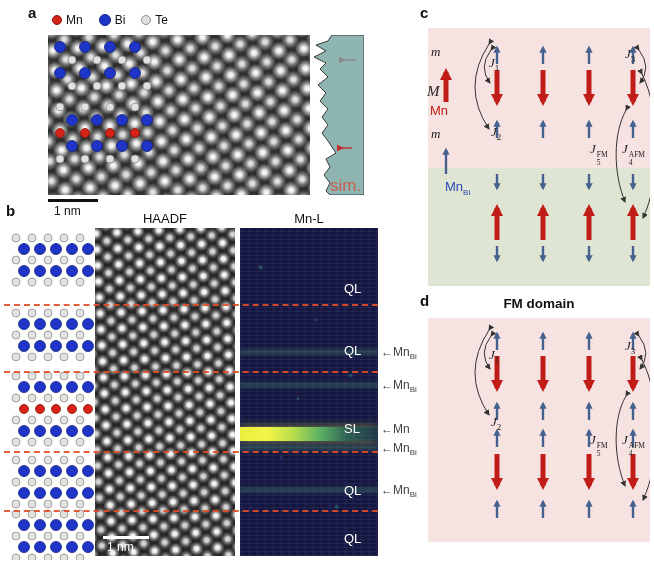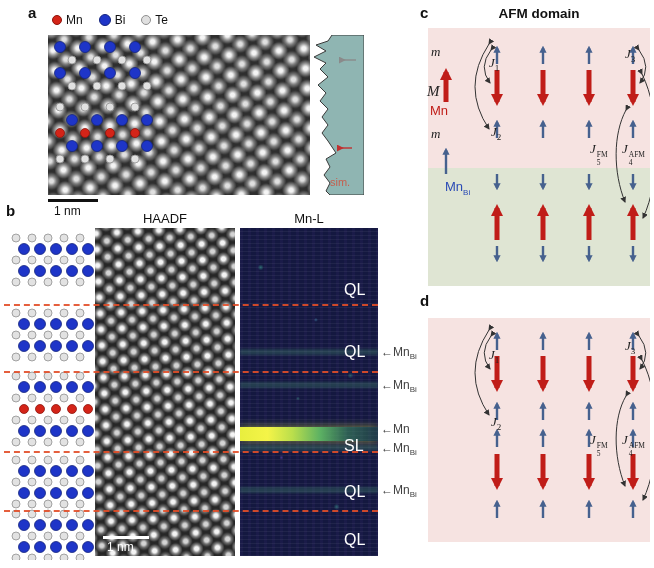--- a/index.html
+++ b/index.html
@@ -15,21 +15,21 @@
   .stem-a{position:absolute;left:48px;top:35px;width:262px;height:160px;overflow:hidden;background:#2e2e2e;}
   .stem-a-inner{position:absolute;left:-26px;top:-26px;width:330px;height:220px;transform:rotate(-5deg);
     background-color:#2e2e2e;
     background-image:
       radial-gradient(circle, rgba(255,255,255,.95) 2px, rgba(230,230,230,.55) 5px, rgba(255,255,255,0) 9px),
       radial-gradient(circle, rgba(255,255,255,.85) 2px, rgba(220,220,220,.45) 5px, rgba(255,255,255,0) 9px);
     background-size:25px 20px,25px 20px;
     background-position:0 0,12px 10px;}
   .overlay-a{position:absolute;left:48px;top:35px;}
   .profile-a{position:absolute;left:310px;top:35px;}
-  .sim-label{position:absolute;left:330px;top:176px;font-size:11px;color:#c4604f;}
+  .sim-label{position:absolute;left:330px;top:176px;font-size:17px;color:#c4604f;}
   .sbar-a{position:absolute;left:48px;top:199px;width:50px;height:3px;background:#111;}
   .sbar-a-text{position:absolute;left:54px;top:204px;font-size:12px;color:#111;}
   
   .col-title{position:absolute;top:211px;font-size:13px;color:#111;text-align:center;}
   .model-svg{position:absolute;left:2px;top:222px;}
   .haadf-b{position:absolute;left:95px;top:228px;width:140px;height:328px;overflow:hidden;background:#262626;}
   .haadf-b-inner{position:absolute;left:-22px;top:-22px;width:190px;height:378px;transform:rotate(-3deg);
     background-color:#262626;
     background-image:
       radial-gradient(circle, rgba(255,255,255,.95) 2px, rgba(225,225,225,.5) 4px, rgba(255,255,255,0) 7px),
@@ -44,21 +44,21 @@
       radial-gradient(circle 2px at 30% 70%, rgba(120,90,210,.45), transparent),
       radial-gradient(circle 3px at 70% 85%, rgba(70,200,170,.4), transparent),
       radial-gradient(circle 2px at 42% 52%, rgba(80,210,160,.35), transparent),
       repeating-linear-gradient(0deg, rgba(255,255,255,.05) 0 1px, transparent 1px 4px),
       repeating-linear-gradient(90deg, rgba(110,70,190,.07) 0 3px, transparent 3px 8px);}
   .faintrow{position:absolute;left:0;width:138px;height:6px;background:rgba(100,210,140,.20);filter:blur(1px);}
   .mnband{position:absolute;left:0;top:199px;width:138px;height:14px;
     background:linear-gradient(90deg,#e8ee3e 0%,#f4f448 20%,#bade4c 38%,#5cb163 58%,rgba(62,140,96,.6) 78%,rgba(44,96,80,.45) 100%);
     box-shadow:0 0 8px rgba(230,235,70,.55);}
   .dashline{position:absolute;left:4px;width:374px;height:0;border-top:2px dashed rgba(226,78,40,.9);z-index:5;}
-  .ql{position:absolute;left:344px;color:#fff;font-size:16px;z-index:6;}
+  .ql{position:absolute;left:344px;color:#fff;font-size:13px;z-index:6;}
   .site{position:absolute;left:381px;font-size:12px;z-index:6;white-space:nowrap;}
   .site sub{font-size:8px;}
   .c-blue{color:#404040;}
   .c-red{color:#404040;}
   .sbar-b{position:absolute;left:103px;top:536px;width:46px;height:3px;background:#fff;z-index:6;}
   .sbar-b-text{position:absolute;left:107px;top:540px;font-size:12px;color:#fff;z-index:6;}
   
   .domain-title{position:absolute;left:428px;width:222px;text-align:center;font-size:13.5px;font-weight:700;color:#111;}
   .svg-abs{position:absolute;}
   .mlabel{position:absolute;font-family:"Liberation Serif",serif;font-style:italic;color:#222;}
@@ -310,21 +310,21 @@
     <div class="faintrow" style="top:259px;"></div>
   </div>
 
   <div class="dashline" style="top:304px;"></div>
   <div class="dashline" style="top:371px;"></div>
   <div class="dashline" style="top:451px;"></div>
   <div class="dashline" style="top:510px;"></div>
 
   <span class="ql" style="top:281px;">QL</span>
   <span class="ql" style="top:343px;">QL</span>
-  <span class="ql" style="top:437px;">SL</span>
+  <span class="ql" style="top:421px;">SL</span>
   <span class="ql" style="top:483px;">QL</span>
   <span class="ql" style="top:531px;">QL</span>
 
   <span class="site c-blue" style="top:345px;">
     <span>←</span><span>Mn</span><sub>Bi</sub>
   </span>
   <span class="site c-blue" style="top:378px;">
     <span>←</span><span>Mn</span><sub>Bi</sub>
   </span>
   <span class="site c-red" style="top:422px;">
@@ -334,21 +334,20 @@
     <span>←</span><span>Mn</span><sub>Bi</sub>
   </span>
   <span class="site c-blue" style="top:483px;">
     <span>←</span><span>Mn</span><sub>Bi</sub>
   </span>
 
   <div class="sbar-b"></div>
   <span class="sbar-b-text">1 nm</span>
 
   <span class="plabel" style="left:420px;top:4px;">c</span>
-  <div class="domain-title" style="top:6px;">AFM domain</div>
 
   <svg class="svg-abs" style="left:428px;top:28px;" width="222" height="258">
     <defs>
       <marker id="mR" viewBox="0 0 6 6" refX="4" refY="3" markerWidth="2.4" markerHeight="2.4" orient="auto">
           <path d="M0,0 L6,3 L0,6 Z" fill="#c01d18"></path>
         </marker>
       <marker id="mB" viewBox="0 0 6 6" refX="4" refY="3" markerWidth="3" markerHeight="3" orient="auto">
           <path d="M0,0 L6,3 L0,6 Z" fill="#46618e"></path>
         </marker>
       <marker id="mJ" viewBox="0 0 6 6" refX="5" refY="3" markerWidth="6" markerHeight="6" markerUnits="userSpaceOnUse" orient="auto">
@@ -402,20 +401,21 @@
   <span class="jl" style="left:590px;top:141px;"><span>J</span><span class="jstack">
         <span>FM</span>
         <span>5</span>
       </span></span>
   <span class="jl" style="left:622px;top:141px;"><span>J</span><span class="jstack">
         <span>AFM</span>
         <span>4</span>
       </span></span>
 
   <span class="plabel" style="left:420px;top:292px;">d</span>
+  <div class="domain-title" style="top:296px;">FM domain</div>
 
   <svg class="svg-abs" style="left:428px;top:318px;" width="222" height="224">
     <rect x="0" y="0" width="222" height="224" fill="#f6e3e1"></rect>
     <line class="bl" x1="69" y1="32" x2="69" y2="16"></line>
       <line class="bl" x1="115" y1="32" x2="115" y2="16"></line>
       <line class="bl" x1="161" y1="32" x2="161" y2="16"></line>
       <line class="bl" x1="205" y1="32" x2="205" y2="16"></line>
     <line class="rl" x1="69" y1="38" x2="69" y2="70"></line>
       <line class="rl" x1="115" y1="38" x2="115" y2="70"></line>
       <line class="rl" x1="161" y1="38" x2="161" y2="70"></line>

